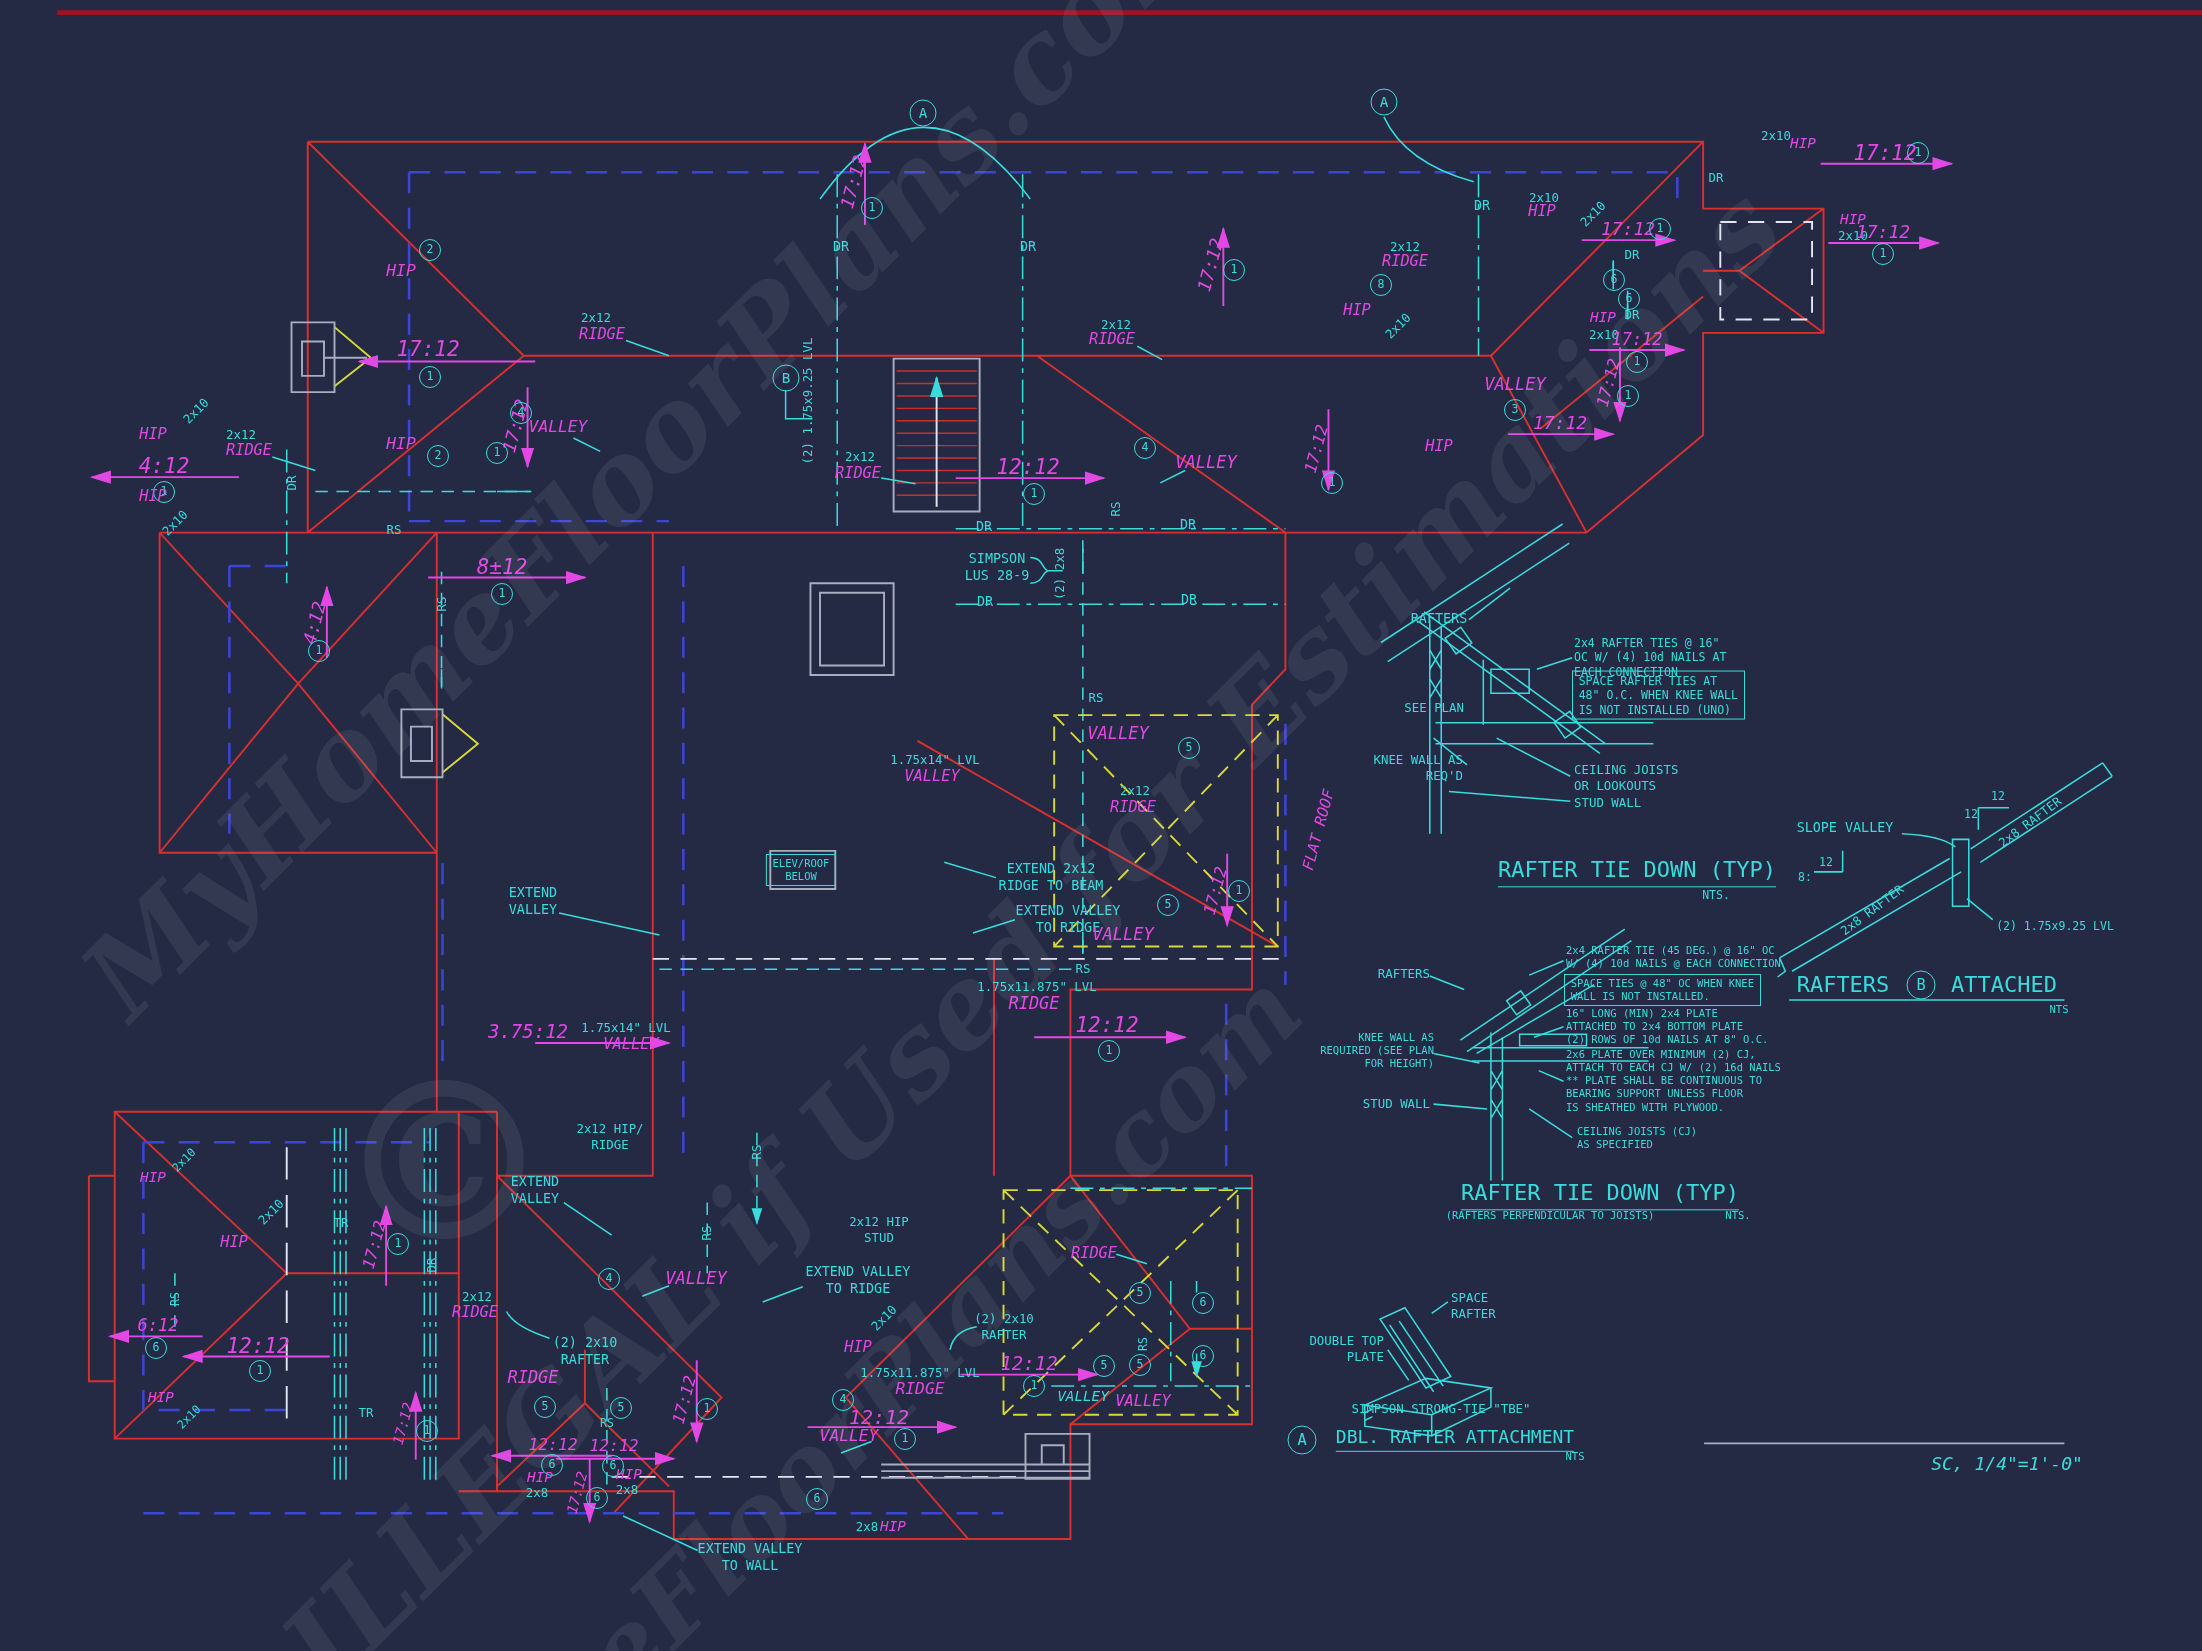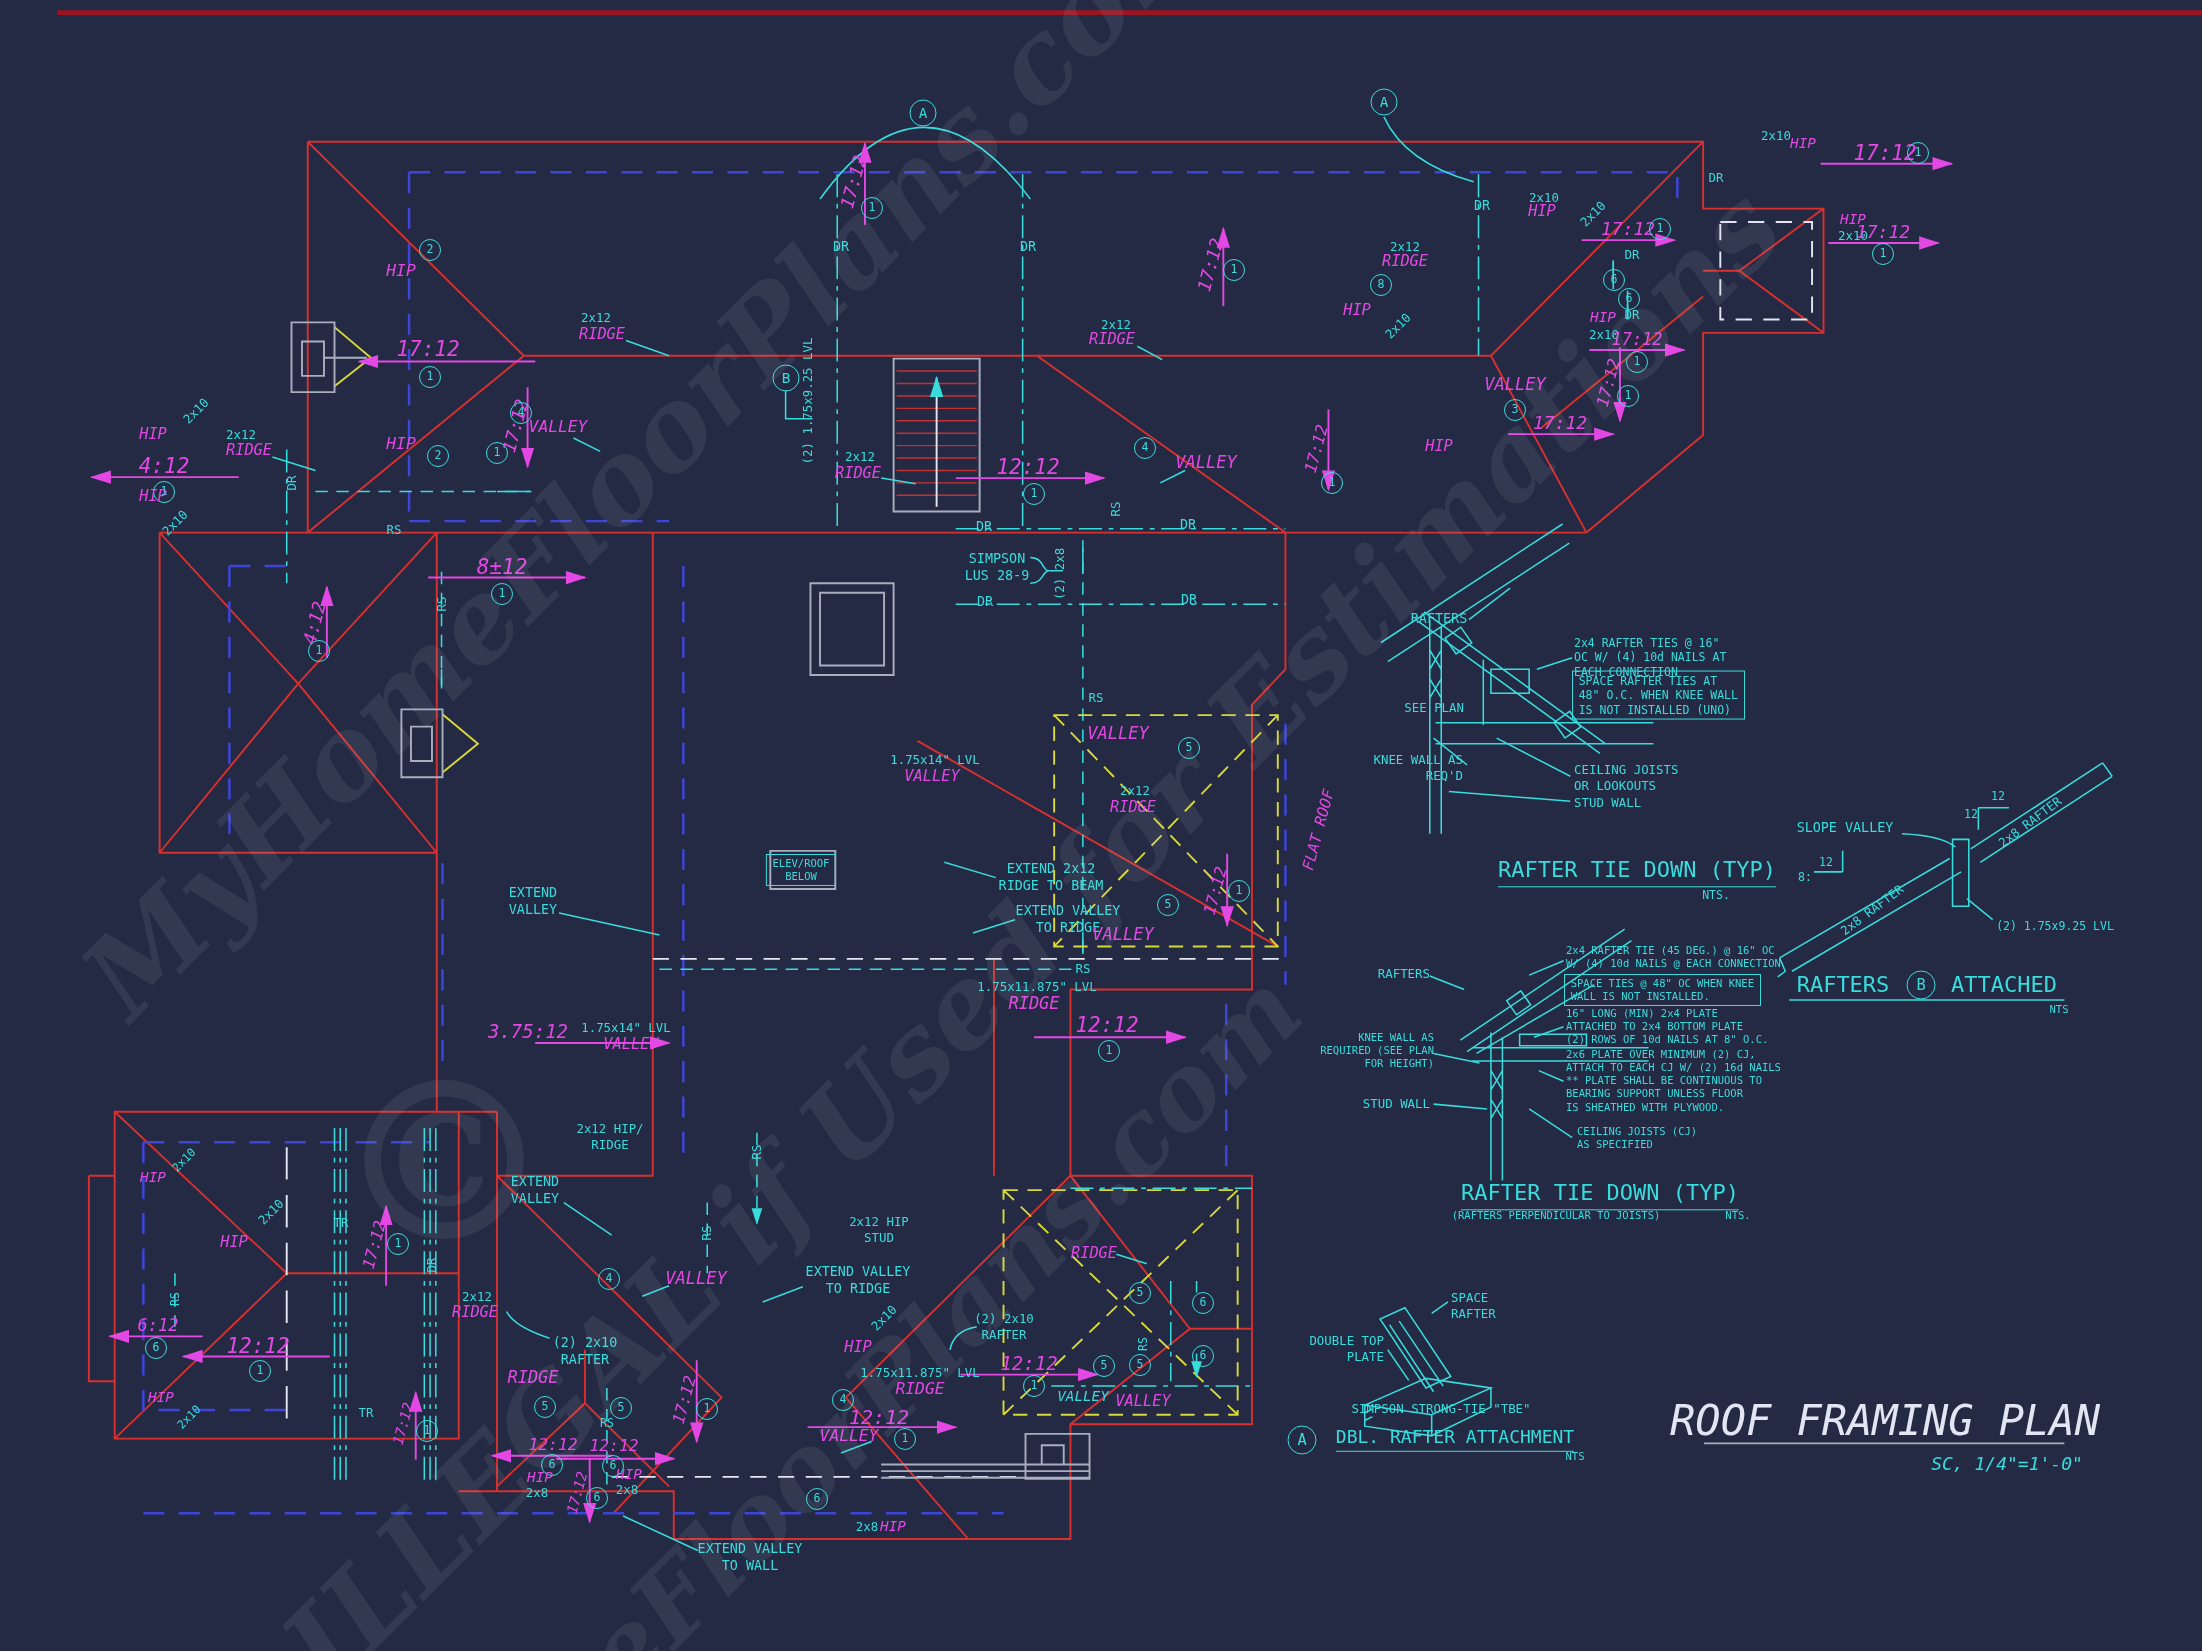--- a/index.html
+++ b/index.html
@@ -419,21 +419,21 @@
 ** PLATE SHALL BE CONTINUOUS TO
 BEARING SUPPORT UNLESS FLOOR
 IS SHEATHED WITH PLYWOOD.</div>
       <div class="lbl c" style="left: 1434px; top: 1051px; text-align: right; transform: translate(-100%, -50%); font-size: 10.5px;">KNEE WALL AS
 REQUIRED (SEE PLAN
 FOR HEIGHT)</div>
       <div class="lbl c" style="left: 1430px; top: 1104px; text-align: right; transform: translate(-100%, -50%); font-size: 12.4px;">STUD WALL</div>
       <div class="lbl c" style="left: 1577px; top: 1138px; text-align: left; transform: translate(0px, -50%); font-size: 10.5px;">CEILING JOISTS (CJ)
 AS SPECIFIED</div>
       <div class="lbl c ul" style="left: 1600px; top: 1195px; transform: translate(-50%, -50%); font-size: 22px;">RAFTER TIE DOWN (TYP)</div>
-      <div class="lbl c" style="left: 1550px; top: 1216px; transform: translate(-50%, -50%); font-size: 10.5px; margin-left: 6px;">(RAFTERS PERPENDICULAR TO JOISTS)</div>
+      <div class="lbl c" style="left: 1550px; top: 1216px; transform: translate(-50%, -50%); font-size: 10.5px;">(RAFTERS PERPENDICULAR TO JOISTS)</div>
       <div class="lbl c" style="left: 1738px; top: 1216px; transform: translate(-50%, -50%); font-size: 10.5px;">NTS.</div>
       <div class="lbl c" style="left: 1845px; top: 828px; transform: translate(-50%, -50%); font-size: 13.4px;">SLOPE VALLEY</div>
       <div class="lbl c" style="left: 1998px; top: 796px; transform: translate(-50%, -50%); font-size: 11.5px;">12</div>
       <div class="lbl c" style="left: 1971px; top: 814px; transform: translate(-50%, -50%); font-size: 11.5px;">12</div>
       <div class="lbl c" style="left: 1805px; top: 877px; transform: translate(-50%, -50%); font-size: 11.5px;">8:</div>
       <div class="lbl c" style="left: 1826px; top: 862px; transform: translate(-50%, -50%); font-size: 11.5px;">12</div>
       <div class="lbl c" style="left: 2030px; top: 822px; transform: translate(-50%, -50%) rotate(-37deg); font-size: 12.4px;">2x8 RAFTER</div>
       <div class="lbl c" style="left: 1872px; top: 910px; transform: translate(-50%, -50%) rotate(-37deg); font-size: 12.4px;">2x8 RAFTER</div>
       <div class="lbl c" style="left: 2055px; top: 926px; transform: translate(-50%, -50%); font-size: 11.5px;">(2) 1.75x9.25 LVL</div>
       <div class="lbl c" style="left: 1843px; top: 985px; transform: translate(-50%, -50%); font-size: 22px;">RAFTERS</div>
@@ -441,21 +441,20 @@
       <div class="lbl c" style="left: 2004px; top: 985px; transform: translate(-50%, -50%); font-size: 22px;">ATTACHED</div>
       <div class="lbl c" style="left: 2059px; top: 1010px; transform: translate(-50%, -50%); font-size: 10.5px;">NTS</div>
       <div class="lbl c" style="left: 1451px; top: 1305px; text-align: left; transform: translate(0px, -50%); font-size: 12.4px;">SPACE
 RAFTER</div>
       <div class="lbl c" style="left: 1384px; top: 1348px; text-align: right; transform: translate(-100%, -50%); font-size: 12.4px;">DOUBLE TOP
 PLATE</div>
       <div class="lbl c" style="left: 1441px; top: 1409px; transform: translate(-50%, -50%); font-size: 12.4px;">SIMPSON STRONG-TIE "TBE"</div>
       <div class="lbl c circ" style="left: 1302px; top: 1440px; transform: translate(-50%, -50%); height: 27px; width: 27px; font-size: 15.3px;">A</div>
       <div class="lbl c ul" style="left: 1455px; top: 1439px; transform: translate(-50%, -50%); font-size: 18px;">DBL. RAFTER ATTACHMENT</div>
       <div class="lbl c" style="left: 1575px; top: 1457px; transform: translate(-50%, -50%); font-size: 10.5px;">NTS</div>
-      <div class="lbl w it" style="left: 1885px; top: 1421px; transform: translate(-50%, -50%); font-size: 42px;">ROOF FRAMING PLAN</div>
       <div class="lbl c it" style="left: 2007px; top: 1464px; transform: translate(-50%, -50%); font-size: 18px;">SC, 1/4"=1'-0"</div>
       <div class="lbl wm wm" style="left: 650px; top: 449px; transform: translate(-50%, -50%) rotate(-45deg); font-size: 113px;">MyHomeFloorPlans.com</div>
       <div class="lbl wm wm" style="left: 1032px; top: 937px; transform: translate(-50%, -50%) rotate(-45deg); font-size: 113px;">ILLEGAL if Used for Estimations</div>
       <div class="lbl wm wm" style="left: 784px; top: 1491px; transform: translate(-50%, -50%) rotate(-45deg); font-size: 103px;">MyHomeFloorPlans.com</div>
       <div class="lbl wm wm" style="left: 444px; top: 1161px; transform: translate(-50%, -50%); font-size: 220px;">©</div>
     </div>
 </div>
 
 
 </body></html>

